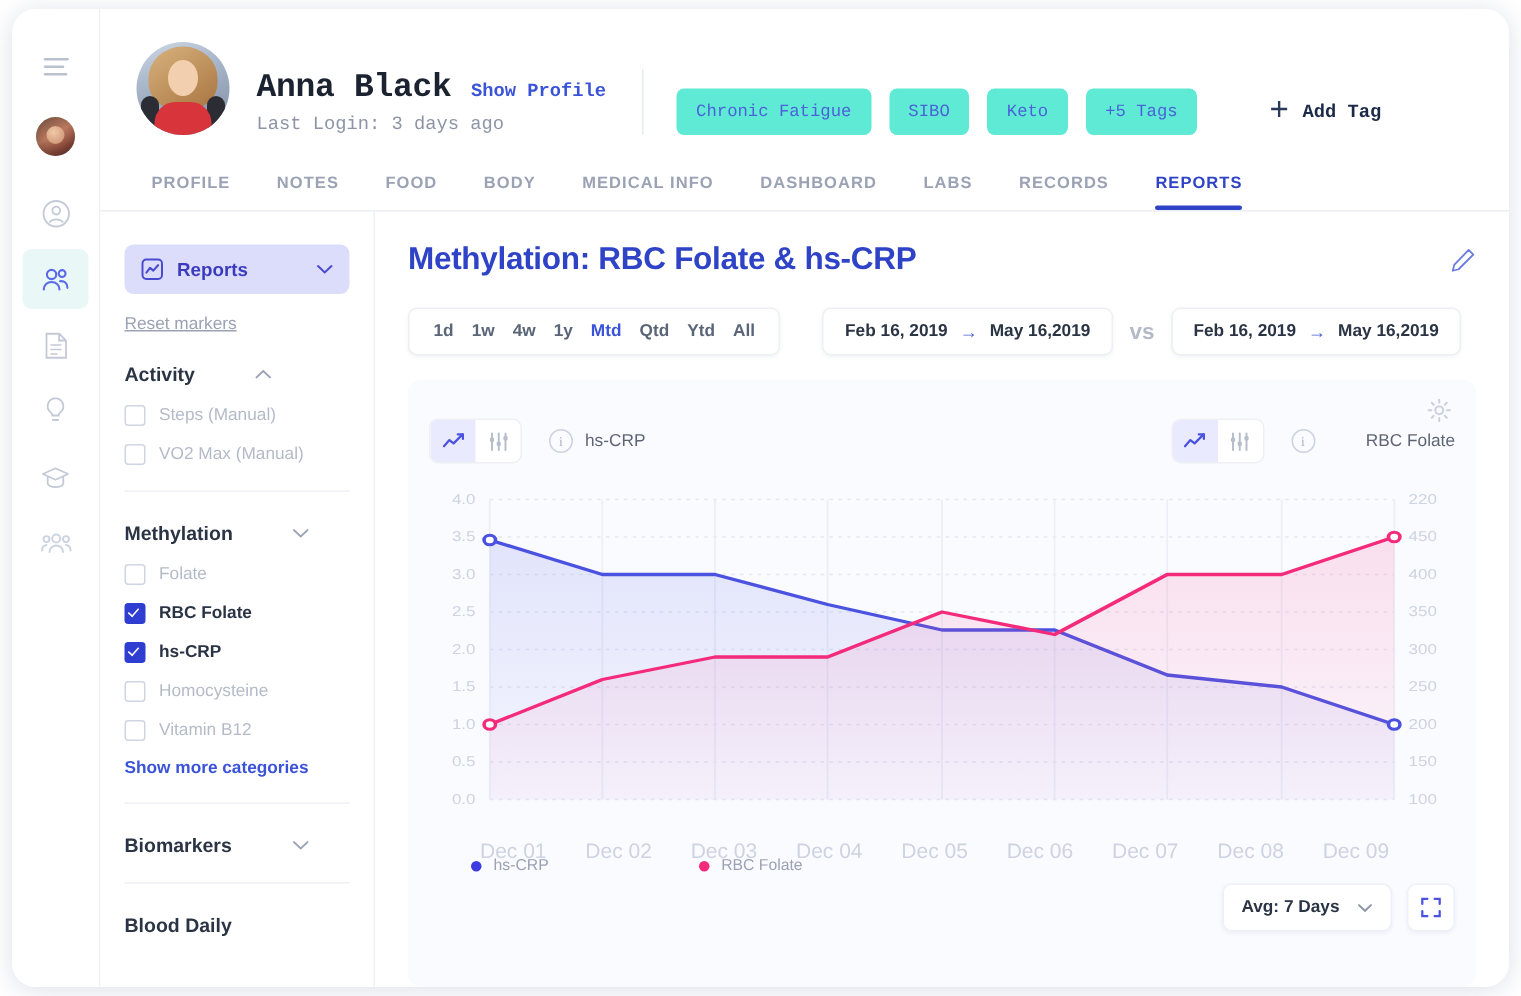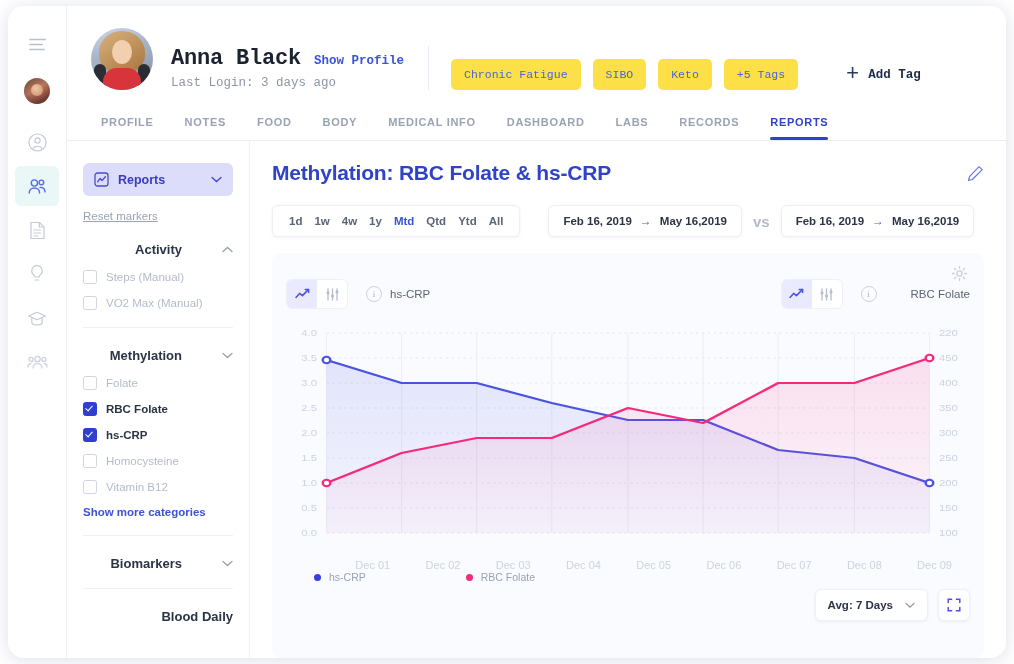--- a/index.html
+++ b/index.html
@@ -35,21 +35,21 @@
     background:#d8343c;}
   .photo .arm1{position:absolute;left:3px;bottom:0;width:12px;height:26px;border-radius:7px;background:#2c2c34;}
   .photo .arm2{position:absolute;right:3px;bottom:0;width:12px;height:26px;border-radius:7px;background:#2c2c34;}
   .name-wrap{margin-left:18px;}
   .name-line{display:flex;align-items:baseline;}
   .pname{font-size:22px;font-weight:700;color:#1b2330;letter-spacing:-.2px;}
   .showprof{margin-left:13px;font-size:12.5px;font-weight:700;color:#3a53d9;}
   .lastlogin{margin-top:5px;font-size:12.5px;color:#8d95a6;}
   .hsep{width:1px;height:44px;background:#e7eaf2;margin-left:24px;}
   .tags{display:flex;align-items:center;margin-left:22px;}
-  .tag{background:#fde047;color:#4c63d8;font-size:11.5px;border-radius:5px;padding:9px 13px;margin-right:12px;white-space:nowrap;}
+  .tag{background:#5eead4;color:#4c63d8;font-size:11.5px;border-radius:5px;padding:9px 13px;margin-right:12px;white-space:nowrap;}
   .addtag{display:flex;align-items:center;margin-left:36px;color:#1c2a4a;font-size:12.5px;font-weight:700;}
   .plus{font-size:22px;font-weight:300;color:#2b3a59;margin-right:9px;line-height:1;}
 
   
   .tabs{display:flex;align-items:flex-end;margin-top:26px;padding-left:10px;}
   .tab{font-size:11px;font-weight:700;letter-spacing:.7px;color:#9aa2b4;padding:0 0 12px 0;margin-right:31px;position:relative;white-space:nowrap;}
   .tab.active{color:#2f43c7;}
   .tab.active:after{content:"";position:absolute;left:0;right:0;bottom:0;height:3px;background:#2f43c7;border-radius:2px;}
   .hr{height:1px;background:#eceef4;}
 
@@ -57,21 +57,21 @@
   .content{flex:1;display:flex;min-height:0;}
   .panel{width:182px;flex:0 0 182px;border-right:1px solid #eef0f5;padding:22px 0 0 0;}
   .panel-inner{padding:0 16px;}
   .reports-btn{display:flex;align-items:center;background:#dcdcfb;border-radius:6px;height:33px;padding:0 11px;}
   .reports-btn .lbl{font-size:12.5px;font-weight:700;color:#3b3bbf;margin-left:9px;flex:1;}
   .search{margin-top:13px;height:32px;border:1px solid #e5e8f0;border-radius:6px;display:flex;align-items:center;padding:0 10px;}
   .search input{border:0;outline:0;font-size:11.5px;color:#9aa2b4;font-family:inherit;flex:1;background:transparent;}
   .search input::placeholder{color:#a9b0bf;}
   .reset{margin-top:14px;font-size:11.5px;color:#9aa2b4;text-decoration:underline;}
   .grp{margin-top:20px;}
-  .grp-head{display:flex;align-items:center;justify-content:flex-end;gap:40px;}
+  .grp-head{display:flex;align-items:center;justify-content:flex-start;gap:40px;}
   .grp-title{font-size:13px;font-weight:700;color:#2b3445;}
   .items{margin-top:13px;}
   .item{display:flex;align-items:center;margin-bottom:12px;}
   .cb{width:12px;height:12px;border:1.4px solid #cfd5e2;border-radius:2.5px;flex:0 0 12px;background:#fff;position:relative;}
   .cb.on{background:#2f3ed0;border-color:#2f3ed0;}
   .cb.on:after{content:"";position:absolute;left:3.4px;top:1px;width:3px;height:6px;border:solid #fff;border-width:0 1.6px 1.6px 0;transform:rotate(42deg);}
   .item .txt{font-size:11.5px;color:#b4bbc8;margin-left:9px;}
   .item.sel .txt{color:#2b3445;font-weight:700;}
   .showmore{font-size:11.5px;color:#3a53d9;font-weight:700;margin-top:2px;}
   .divider{height:1px;background:#eef0f5;margin-top:17px;}
@@ -96,21 +96,21 @@
   .tg{width:30px;display:flex;align-items:center;justify-content:center;}
   .tg.on{background:#e9eafd;}
   .info{width:14px;height:14px;border-radius:50%;border:1.3px solid #ccd2e0;color:#aab1c0;font-size:9px;
         display:flex;align-items:center;justify-content:center;margin-left:18px;font-family:"Liberation Serif",serif;}
   .mname{font-size:11.5px;color:#5d6575;margin-left:8px;}
   .spacer{flex:1;}
 
   .plot{margin-top:16px;position:relative;height:232px;}
   .plot svg{display:block;}
   .xlabels{display:flex;margin-top:2px;padding:0 18px 0 34px;}
-  .xlabels span{flex:1;text-align:right;font-size:11px;color:#cdd3e0;}
+  .xlabels span{flex:1;text-align:left;font-size:14px;color:#cdd3e0;}
 
   .legend{display:flex;align-items:center;margin-top:14px;padding-left:28px;}
   .lg{display:flex;align-items:center;margin-right:100px;}
   .dot{width:7px;height:7px;border-radius:50%;margin-right:8px;}
   .lg span{font-size:10.5px;color:#9aa2b4;}
   .foot{display:flex;align-items:center;justify-content:flex-end;margin-top:6px;padding-bottom:10px;}
   .avg{background:#fff;border:1px solid #eef0f6;border-radius:6px;height:30px;display:flex;align-items:center;padding:0 12px;font-size:11.5px;font-weight:700;color:#2b3445;box-shadow:0 1px 3px rgba(60,70,110,.07);}
   .expand{margin-left:10px;width:30px;height:30px;background:#fff;border:1px solid #eef0f6;border-radius:6px;display:flex;align-items:center;justify-content:center;box-shadow:0 1px 3px rgba(60,70,110,.07);}
   .ylab{font-size:9.5px;fill:#cdd3e0;}
 </style>

